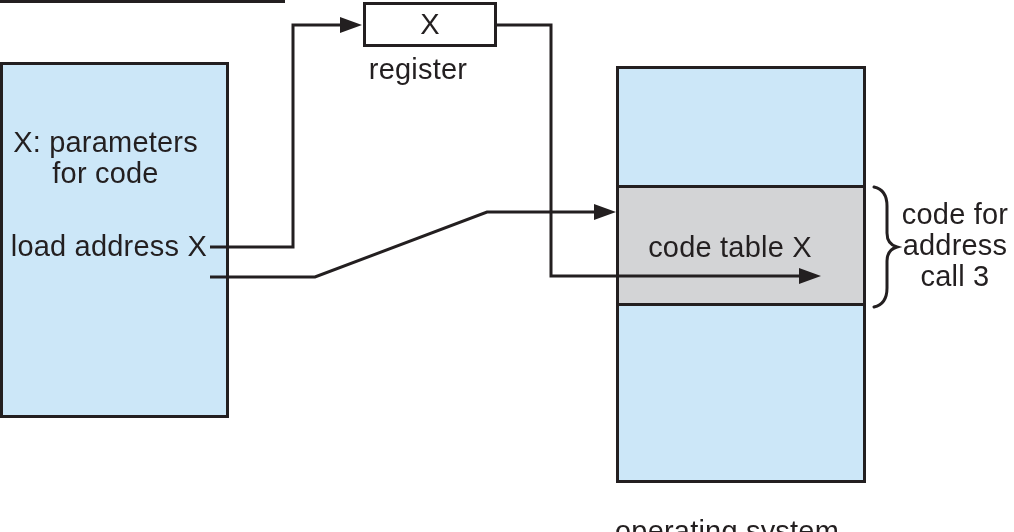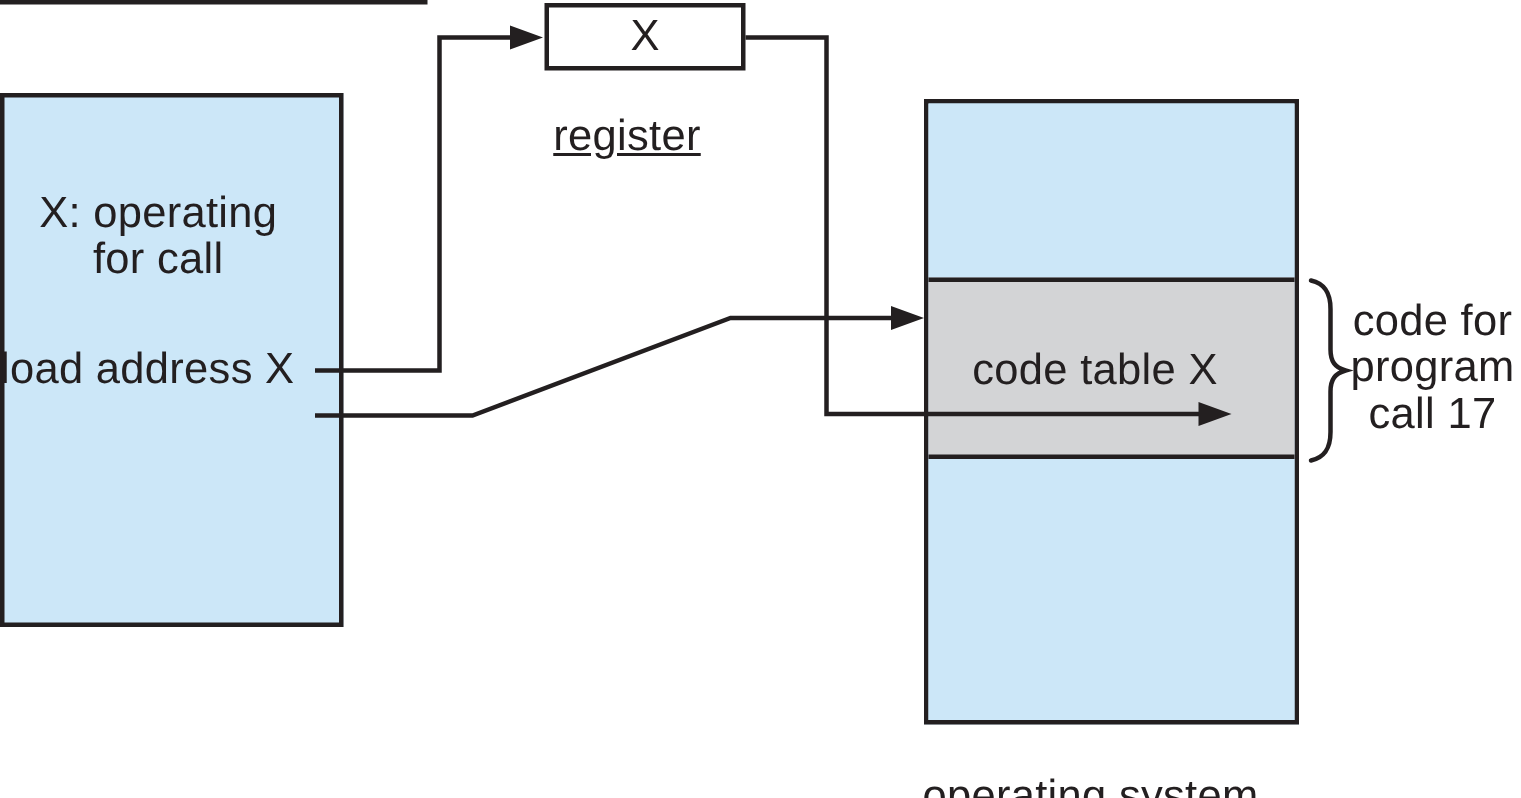--- a/index.html
+++ b/index.html
@@ -20,21 +20,21 @@
     overflow: hidden;
   }
   .txt {
     position: absolute;
     font-size: 29px;
     line-height: 31px;
     letter-spacing: 0.2px;
     white-space: pre;
   }
   .center { text-align: center; }
-  .right  { text-align: left; }
+  .right  { text-align: right; }
   .top-border-line {
     position: absolute;
     left: 0; top: 0;
     width: 285px; height: 3px;
     background: var(--line, #231f20);
   }
   .user-box {
     position: absolute;
     left: 0; top: 62px;
     width: 229px; height: 356px;
@@ -80,37 +80,37 @@
   .brace-path { stroke: var(--line, #231f20); stroke-width: 3; fill: none; stroke-linecap: round; }
 </style>
 </head>
 <body>
 
 <div class="canvas">
 
   <div class="top-border-line"></div>
 
   <div class="user-box"></div>
-  <div class="txt center" style="left:0; top:127px; width:211px;"><span>X: operating</span><br><span>for call</span></div>
+  <div class="txt center" style="left:0; top:127px; width:211px;"><span>X: parameters</span><br><span>for code</span></div>
   <div class="txt right" style="left:0; top:231px; width:207px;"><span>load address X</span><br></div>
 
   <div class="register-box">
       <span>X</span>
     </div>
-  <div class="txt center" style="left:351px; top:76px; width:134px;text-decoration:underline;">register</div>
+  <div class="txt center" style="left:351px; top:54px; width:134px;">register</div>
 
   <div class="os-box">
     <div class="os-sec-top"></div>
     <div class="os-sec-mid"></div>
     <div class="os-sec-bottom"></div>
   </div>
   <div class="txt center" style="left:616px; top:201px; width:228px;"><br><span>code table X</span></div>
   <div class="txt center" style="left:602px; top:516px; width:250px;">operating system</div>
 
-  <div class="txt center" style="left:875px; top:199px; width:160px;"><span>code for</span><br><span>program</span><br><span>call 17</span></div>
+  <div class="txt center" style="left:875px; top:199px; width:160px;"><span>code for</span><br><span>address</span><br><span>call 3</span></div>
 
   <svg class="overlay" viewBox="0 0 1014 532">
 
     <path class="connector" d="M 210,247 H 293 V 25 H 342"></path>
     <polygon class="arrowhead" points="340,17 362,25 340,33"></polygon>
 
     <path class="connector" d="M 497,25 H 551 V 276 H 801"></path>
     <polygon class="arrowhead" points="799,268 821,276 799,284"></polygon>
 
     <path class="connector" d="M 210,277 H 315 L 487,212 H 596"></path>

